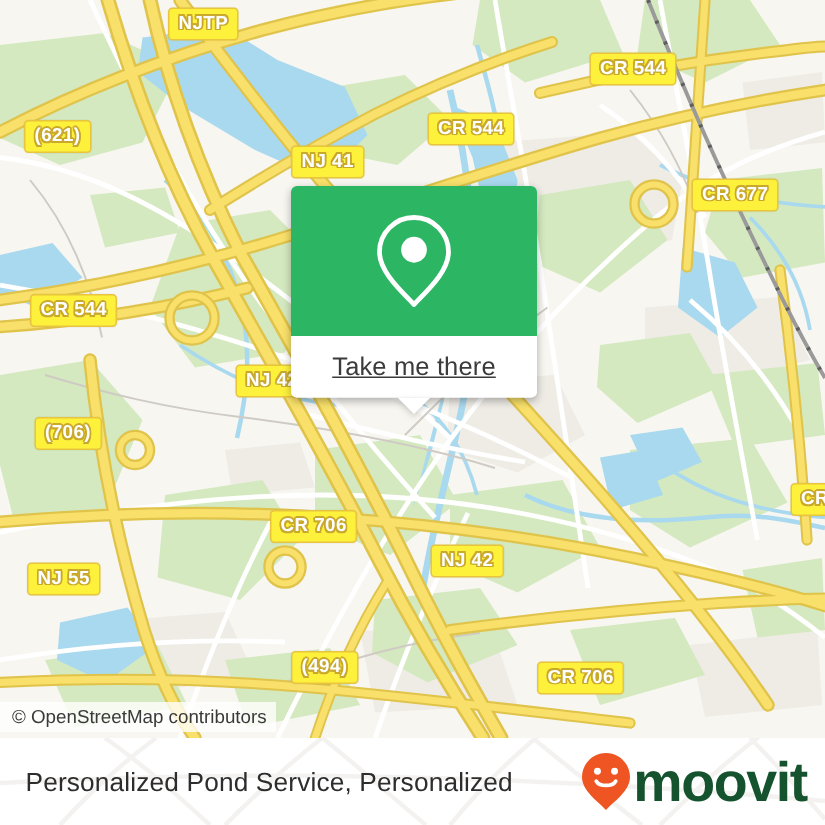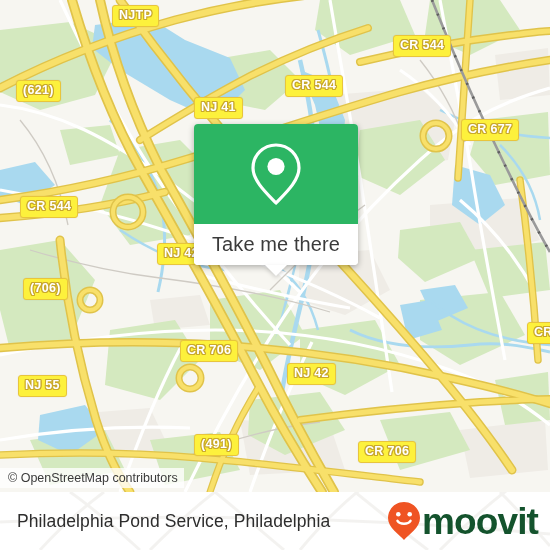--- a/index.html
+++ b/index.html
@@ -74,23 +74,24 @@
     height: 41px;
     background: #ffffff;
     border-radius: 0 0 4px 4px;
     display: flex;
     align-items: center;
     justify-content: center;
     position: relative;
   }
   #popup-cta {
     color: #3b3b3b;
-    font-size: 20px;
+    font-size: 17px;
     font-family: "Liberation Sans", sans-serif;
     letter-spacing: 0.1px;
+    text-decoration: underline;
   }
   #popup-tail {
     position: absolute;
     left: 50%;
     bottom: -11px;
     margin-left: -11px;
     width: 0; height: 0;
     border-left: 11px solid transparent;
     border-right: 11px solid transparent;
     border-top: 11px solid #ffffff;
@@ -330,21 +331,21 @@
     <div class="shield" style="left:285px; top:75px;">CR 544</div>
     <div class="shield" style="left:194px; top:97px;">NJ 41</div>
     <div class="shield" style="left:461px; top:119px;">CR 677</div>
     <div class="shield" style="left:20px;  top:196px;">CR 544</div>
     <div class="shield" style="left:157px; top:243px;">NJ 42</div>
     <div class="shield" style="left:23px;  top:278px;">(706)</div>
     <div class="shield" style="left:527px; top:322px;">CR</div>
     <div class="shield" style="left:180px; top:340px;">CR 706</div>
     <div class="shield" style="left:287px; top:363px;">NJ 42</div>
     <div class="shield" style="left:18px;  top:375px;">NJ 55</div>
-    <div class="shield" style="left:194px; top:434px;">(491)</div>
+    <div class="shield" style="left:194px; top:434px;">(494)</div>
     <div class="shield" style="left:358px; top:441px;">CR 706</div>
 
     <div id="popup-card">
       <div id="popup-top">
         <svg width="56" height="66" viewBox="0 0 56 66">
           <path d="M28 4 C15.3 4 5 14.3 5 27 C5 40 19 52.5 28 62 C37 52.5 51 40 51 27 C51 14.3 40.7 4 28 4 Z" fill="none" stroke="#ffffff" stroke-width="3.2" stroke-linejoin="round"></path>
           <circle cx="28" cy="25.5" r="8.6" fill="#ffffff"></circle>
         </svg>
       </div>
       <div id="popup-bottom">
@@ -364,21 +365,21 @@
         <path d="M150,58 C172,36 196,14 220,-4"></path>
         <path d="M215,0 C240,20 262,40 284,58"></path>
         <path d="M300,58 C318,36 340,14 362,-4"></path>
         <path d="M355,0 C380,20 404,40 428,58"></path>
         <path d="M440,58 C462,36 486,14 510,-4"></path>
         <path d="M500,0 C520,20 536,38 550,54"></path>
         <path d="M0,30 C80,26 170,24 260,26 C360,28 460,34 550,42"></path>
       </g>
     </svg>
 
-    <div id="footer-title">Philadelphia Pond Service, Philadelphia</div>
+    <div id="footer-title">Personalized Pond Service, Personalized</div>
 
     <div id="moovit-logo">
       <svg width="34" height="40" viewBox="0 0 34 40">
         <path d="M17 1 C8.2 1 1 8.2 1 17 C1 26.4 12 33.5 17 39 C22 33.5 33 26.4 33 17 C33 8.2 25.8 1 17 1 Z" fill="#ef5423"></path>
         <circle cx="11.3" cy="13.2" r="2.3" fill="#ffffff"></circle>
         <circle cx="22.7" cy="13.2" r="2.3" fill="#ffffff"></circle>
         <path d="M10.5 19.8 C12.8 23.6 21.2 23.6 23.5 19.8" stroke="#ffffff" stroke-width="2.5" fill="none" stroke-linecap="round"></path>
       </svg>
       <span id="moovit-wordmark">moovit</span>
     </div>

